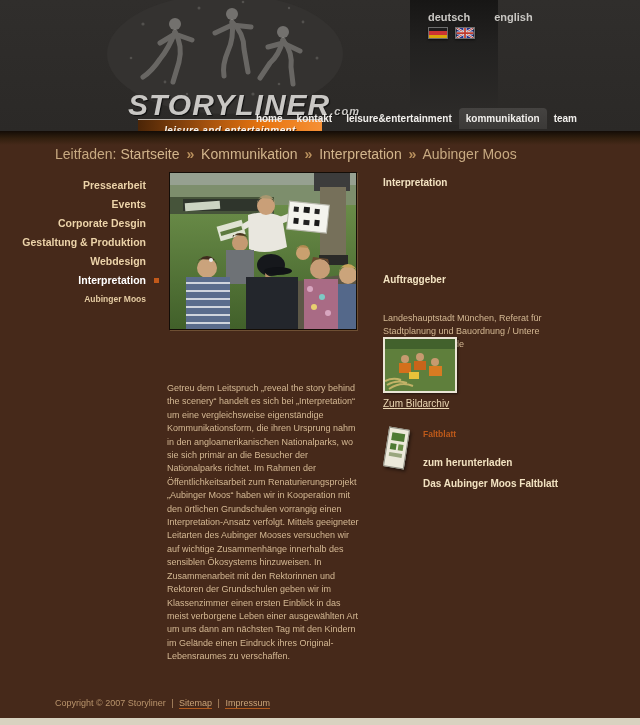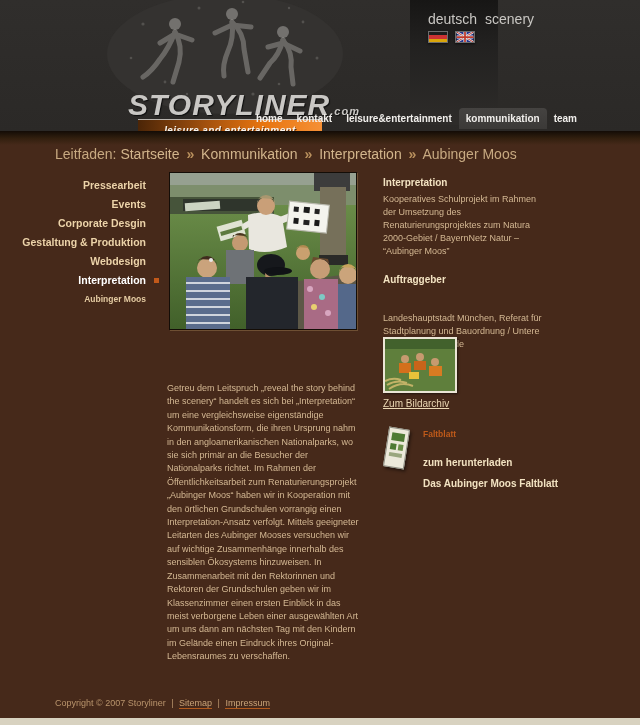--- a/index.html
+++ b/index.html
@@ -8,21 +8,21 @@
   .page { position:relative; width:640px; height:725px; background:#46291a; overflow:hidden; margin:0 auto; }
 
   
   .header { position:absolute; left:0; top:0; width:640px; height:131px;
             background:linear-gradient(180deg,#302e2c,#2b2927); overflow:hidden; }
   .riders { position:absolute; left:103px; top:-6px; }
   .lang-panel { position:absolute; left:410px; top:0; width:88px; height:125px;
                 background:linear-gradient(180deg,#171615,#222120 35%,#2d2b29 95%);
                 border-radius:0 0 16px 16px; }
   .lang { position:absolute; left:428px; top:11px; width:66px; }
-  .lang-labels { display:flex; gap:8px; font-size:14px; color:#c9c7c3; }
+  .lang-labels { display:flex; gap:24px; font-size:11px; color:#c9c7c3;font-weight:bold; }
   .lang-labels span { cursor:pointer; }
   .flags { display:flex; gap:7px; margin-top:4px; }
   .flag-de { display:inline-block; width:20px; height:12px; border:1px solid #6d6d6d;
              box-shadow:0 1px 2px rgba(0,0,0,.6); overflow:hidden; }
   .flag-de i { display:block; width:100%; height:33.33%; }
   .flag-de i:nth-child(1){ background:#1d1d1d; } .flag-de i:nth-child(2){ background:#c33; }
   .flag-de i:nth-child(3){ background:#d9a50a; }
   .flag-uk { border:1px solid #6d6d6d; box-shadow:0 1px 2px rgba(0,0,0,.6); display:block; }
 
   .logo { position:absolute; left:128px; top:88px; color:#c9c7c4;
@@ -148,21 +148,21 @@
         <path d="M180 49 l-15 4"></path>
           <path d="M180 49 l17 8"></path>
       </g>
     </svg>
 
     <div class="lang-panel"></div>
 
     <div class="lang">
       <div class="lang-labels">
         <span>deutsch</span>
-        <span>scenery</span>
+        <span>english</span>
       </div>
       <div class="flags">
         <span class="flag-de">
             <i></i>
             <i></i>
             <i></i>
           </span>
         <svg class="flag-uk" width="20" height="12" viewBox="0 0 20 12">
           <rect width="20" height="12" fill="#26348b"></rect>
           <path d="M0 0 L20 12 M20 0 L0 12" stroke="#e8e8e8" stroke-width="2.6"></path>
@@ -273,21 +273,20 @@
       <circle cx="178" cy="102" r="9" fill="#cba47b"></circle>
       <path d="M169 100 a9 9 0 0 1 18 0 l-2 -5 -14 -1 Z" fill="#c7a35c"></path>
       <rect x="168" y="111" width="18" height="45" fill="#54688a"></rect>
     </svg>
   </figure>
 
 
   <p class="body-text">Getreu dem Leitspruch „reveal the story behind the scenery“ handelt es sich bei „Interpretation“ um eine vergleichsweise eigenständige Kommunikationsform, die ihren Ursprung nahm in den angloamerikanischen Nationalparks, wo sie sich primär an die Besucher der Nationalparks richtet. Im Rahmen der Öffentlichkeitsarbeit zum Renaturierungsprojekt „Aubinger Moos“ haben wir in Kooperation mit den örtlichen Grundschulen vorrangig einen Interpretation-Ansatz verfolgt. Mittels geeigneter Leitarten des Aubinger Mooses versuchen wir auf wichtige Zusammenhänge innerhalb des sensiblen Ökosystems hinzuweisen. In Zusammenarbeit mit den Rektorinnen und Rektoren der Grundschulen geben wir im Klassenzimmer einen ersten Einblick in das meist verborgene Leben einer ausgewählten Art um uns dann am nächsten Tag mit den Kindern im Gelände einen Eindruck ihres Original-Lebensraumes zu verschaffen.</p>
 
   <h2 class="aside-title t1">Interpretation</h2>
-  <p class="aside-text x1">Kooperatives Schulprojekt im Rahmen der Umsetzung des Renaturierungsprojektes zum Natura 2000-Gebiet / BayernNetz Natur – “Aubinger Moos”</p>
 
   <h2 class="aside-title t2">Auftraggeber</h2>
   <p class="aside-text x2">Landeshauptstadt München, Referat für Stadtplanung und Bauordnung / Untere Naturschutzbehörde</p>
 
   <a class="thumb">
     <svg width="70" height="52" viewBox="0 0 70 52">
       <rect width="70" height="52" fill="#5f7f3c"></rect>
       <rect width="70" height="10" fill="#42612c"></rect>
       <path d="M2 46 q10 -6 20 -2 M4 50 q12 -8 24 -3 M0 42 q8 -4 16 -1" stroke="#c2b267" stroke-width="2" fill="none"></path>
       <circle cx="20" cy="20" r="4" fill="#c79a6f"></circle>

